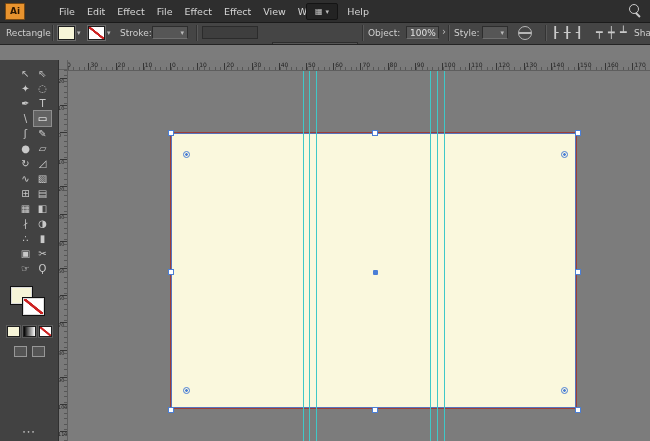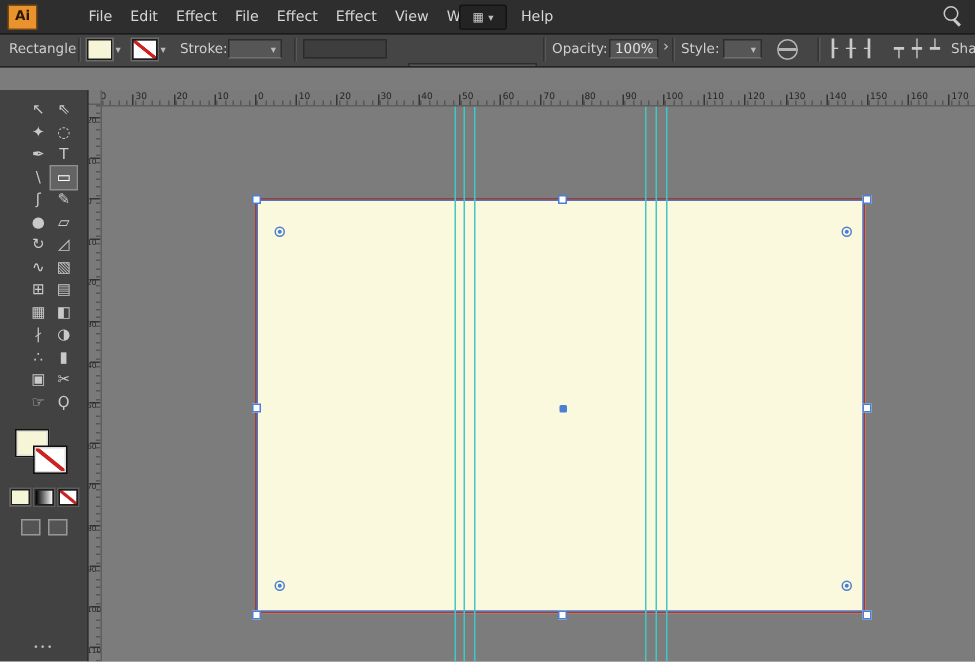--- a/index.html
+++ b/index.html
@@ -156,21 +156,21 @@
         <span class="caret">▾</span>
       </span>
     <span class="sep s2"></span>
     <span class="cb-width-profile"></span>
     <span class="cb-input cb-brush">
       <span class="brush-line"></span>
       <span>Basic</span>
       <span class="caret">▾</span>
     </span>
     <span class="sep s3"></span>
-    <span class="cb-label cb-op-label">Opacity:</span>
+    <span class="cb-label cb-op-label">Object:</span>
     <span class="cb-input cb-op-value">
         <span>100%</span>
       </span>
     <span class="cb-chev">›</span>
     <span class="sep s4"></span>
     <span class="cb-label cb-style-label">Style:</span>
     <span class="cb-input cb-style-dd">
         <span class="caret">▾</span>
       </span>
     <span class="globe"></span>

